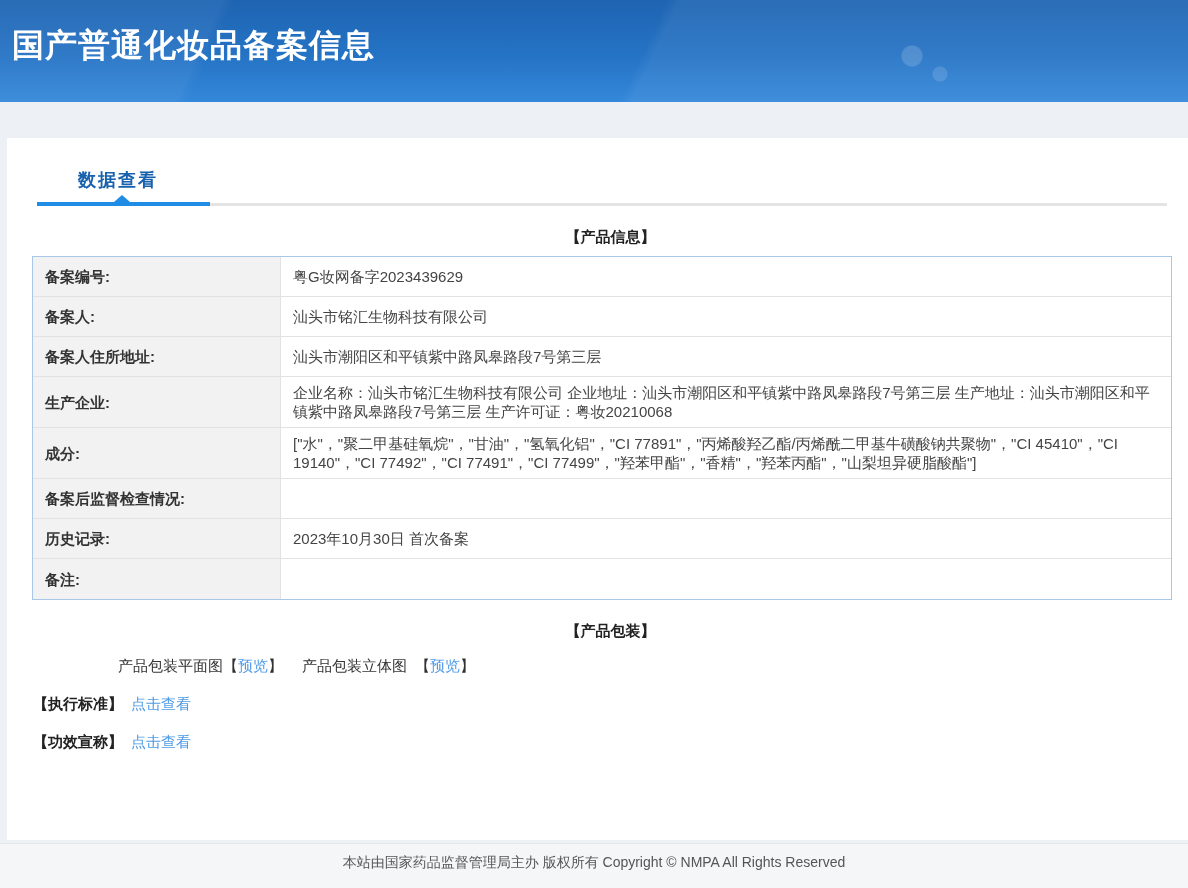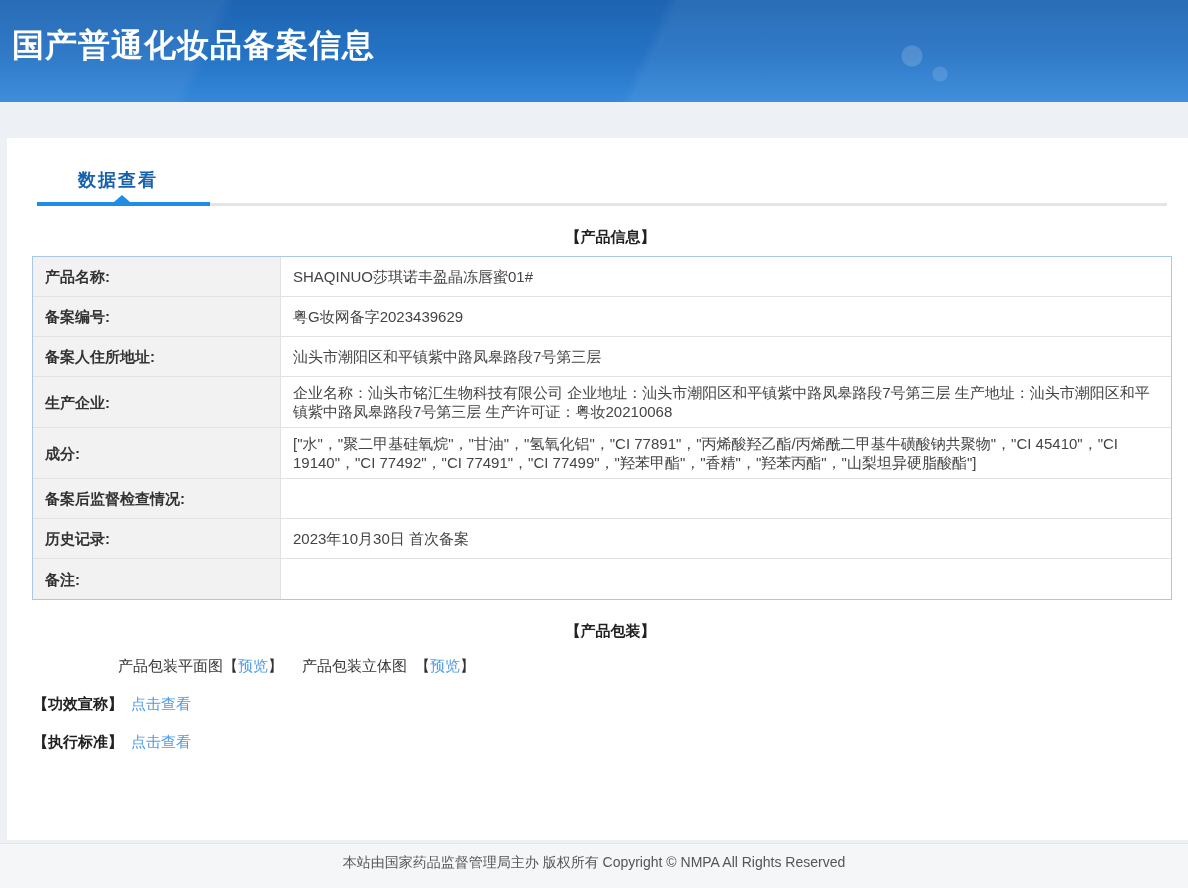--- a/index.html
+++ b/index.html
@@ -104,27 +104,27 @@
   <div class="tab-label">数据查看</div>
   <div class="tab-line">
     <span class="blue-seg"></span>
     <span class="tri"></span>
   </div>
 
   <div class="section-title">【产品信息】</div>
 
   <table class="info">
     <tbody>
-        <tr>
-      <td class="lbl">产品名称:</td>
-      <td class="val">SHAQINUO莎琪诺丰盈晶冻唇蜜01#</td>
-    </tr>
     <tr>
       <td class="lbl">备案编号:</td>
       <td class="val">粤G妆网备字2023439629</td>
+    </tr>
+    <tr>
+      <td class="lbl">备案人:</td>
+      <td class="val">汕头市铭汇生物科技有限公司</td>
     </tr>
     <tr>
       <td class="lbl">备案人住所地址:</td>
       <td class="val">汕头市潮阳区和平镇紫中路凤皋路段7号第三层</td>
     </tr>
     <tr>
       <td class="lbl">生产企业:</td>
       <td class="val">企业名称：汕头市铭汇生物科技有限公司 企业地址：汕头市潮阳区和平镇紫中路凤皋路段7号第三层 生产地址：汕头市潮阳区和平镇紫中路凤皋路段7号第三层 生产许可证：粤妆20210068</td>
     </tr>
     <tr>
@@ -146,24 +146,24 @@
   </tbody>
     </table>
 
   <div class="section-title">【产品包装】</div>
 
   <div class="pack-row">
     <span>产品包装平面图</span><span>【</span><a class="lnk">预览</a><span>】</span><span class="pack-group2">产品包装立体图</span><span class="sp"></span><span>【</span><a class="lnk">预览</a><span>】</span>
   </div>
 
   <div class="inline-row">
-    <span class="row-lbl">【功效宣称】</span><a class="lnk">点击查看</a>
+    <span class="row-lbl">【执行标准】</span><a class="lnk">点击查看</a>
   </div>
 
   <div class="inline-row">
-    <span class="row-lbl">【执行标准】</span><a class="lnk">点击查看</a>
+    <span class="row-lbl">【功效宣称】</span><a class="lnk">点击查看</a>
   </div>
 
 </div>
 
 <div class="footer">
   <span>本站由国家药品监督管理局主办 版权所有 Copyright © NMPA All Rights Reserved</span>
 </div>
 
 </body></html>

